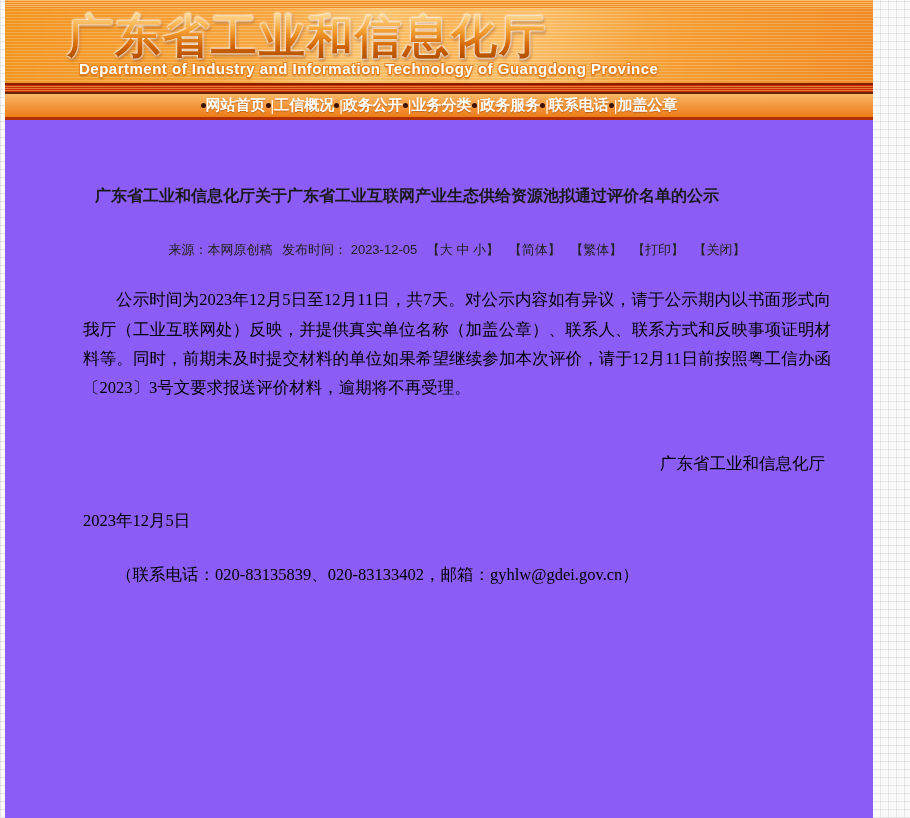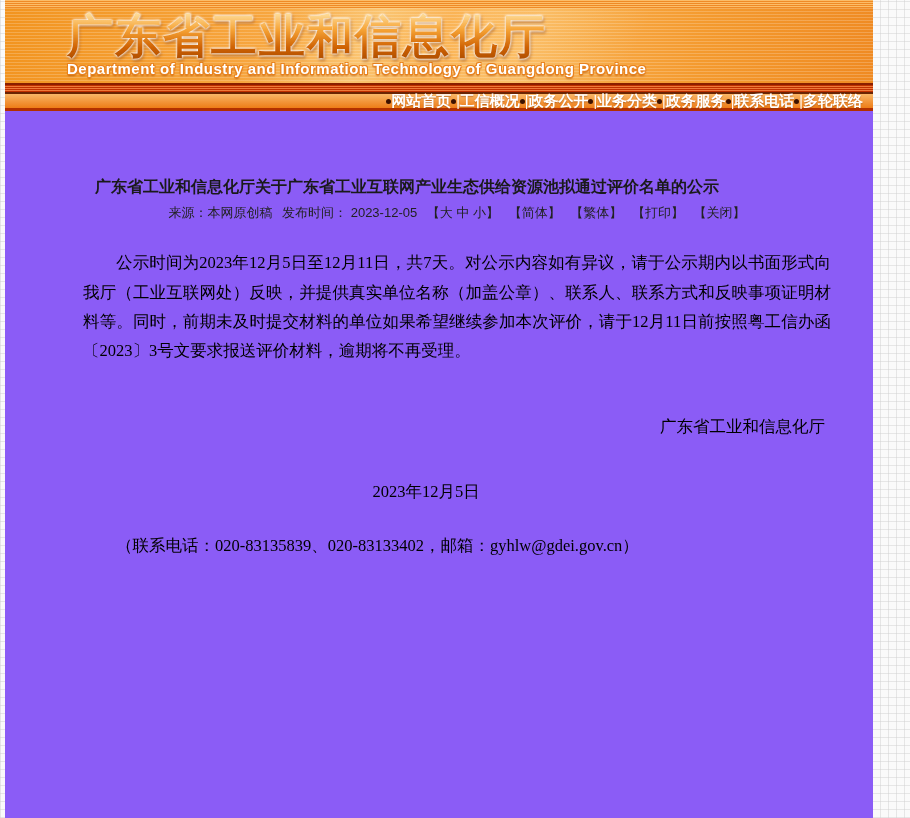--- a/index.html
+++ b/index.html
@@ -49,41 +49,41 @@
     color: transparent;
     filter: drop-shadow(0 0 1px rgba(255,255,255,.95))
             drop-shadow(0 0 1px rgba(255,255,255,.9))
             drop-shadow(1px 2px 1px rgba(130,50,0,.45));
   }
   .banner-subtitle {
     font-size: 15px;
     font-weight: bold;
     color: #ffffff;
     margin-top: -2px;
-    margin-left: 0;
+    margin-left: 12px;
     letter-spacing: 0.5px;
     text-shadow:
       -1px -1px 0 #e8821e, 1px -1px 0 #e8821e,
       -1px  1px 0 #e8821e, 1px  1px 0 #e8821e,
        0    2px 2px rgba(150,60,0,.6);
   }
   .red-band {
     height: 7px;
     background: repeating-linear-gradient(180deg, #c03000 0 1px, #ee7a3a 1px 2px);
   }
 
   
   .navbar {
-    height: 19px;
+    height: 28px;
     border-top: 2px solid #6b2403;
     border-bottom: 3px solid #b23000;
     background: linear-gradient(180deg, #f9b767 0%, #f2953a 55%, #ed7d17 100%);
     display: flex;
     align-items: center;
-    justify-content: flex-end;
+    justify-content: center;
     padding: 0 10px;
   }
   .nav-item {
     color: #ffffff;
     font-size: 15px;
     font-weight: bold;
     cursor: pointer;
     white-space: nowrap;
     text-shadow: 0 1px 1px rgba(140,60,0,.5);
   }
@@ -106,21 +106,21 @@
   .article-title {
     margin-top: 63px;
     text-align: left;
     font-size: 16px;
     font-weight: bold;
     line-height: 1.65;
     color: #1a1a1a;
     padding: 0 12px;
   }
   .meta-line {
-    margin-top: 4px;
+    margin-top: 32px;
     text-align: center;
     font-size: 13px;
     color: #222;
     white-space: nowrap;
   }
   .meta-line span { margin: 0 3px; }
   .meta-control { cursor: pointer; }
 
   .body-text {
     font-family: "Liberation Serif", serif;
@@ -136,22 +136,22 @@
   .attachment-note {
     margin-top: 42px;
     text-indent: 2em;
   }
   .signature {
     margin-top: 46px;
     text-align: right;
     padding-right: 6px;
   }
   .pub-date {
-    margin-top: 36px;
-    text-align: center;
+    margin-top: 28px;
+    text-align: left;
     padding-right: 62px;
   }
   .contact-line {
     margin-top: 24px;
     padding-left: 2em;
   }
 </style>
 </head>
 <body>
 
@@ -177,21 +177,21 @@
     <span class="nav-pipe">|</span>
     <span class="nav-item">业务分类</span>
     <span class="nav-dot"></span>
     <span class="nav-pipe">|</span>
     <span class="nav-item">政务服务</span>
     <span class="nav-dot"></span>
     <span class="nav-pipe">|</span>
     <span class="nav-item">联系电话</span>
     <span class="nav-dot"></span>
     <span class="nav-pipe">|</span>
-    <span class="nav-item">多轮联络</span>
+    <span class="nav-item">加盖公章</span>
   </div>
 
   <div class="content">
     <div class="article-title">广东省工业和信息化厅关于广东省工业互联网产业生态供给资源池拟通过评价名单的公示</div>
 
     <div class="meta-line">
       <span>来源：本网原创稿</span>
       <span>发布时间： 2023-12-05</span>
       <span class="meta-control">【大 中 小】</span>
       <span class="meta-control">【简体】</span>

